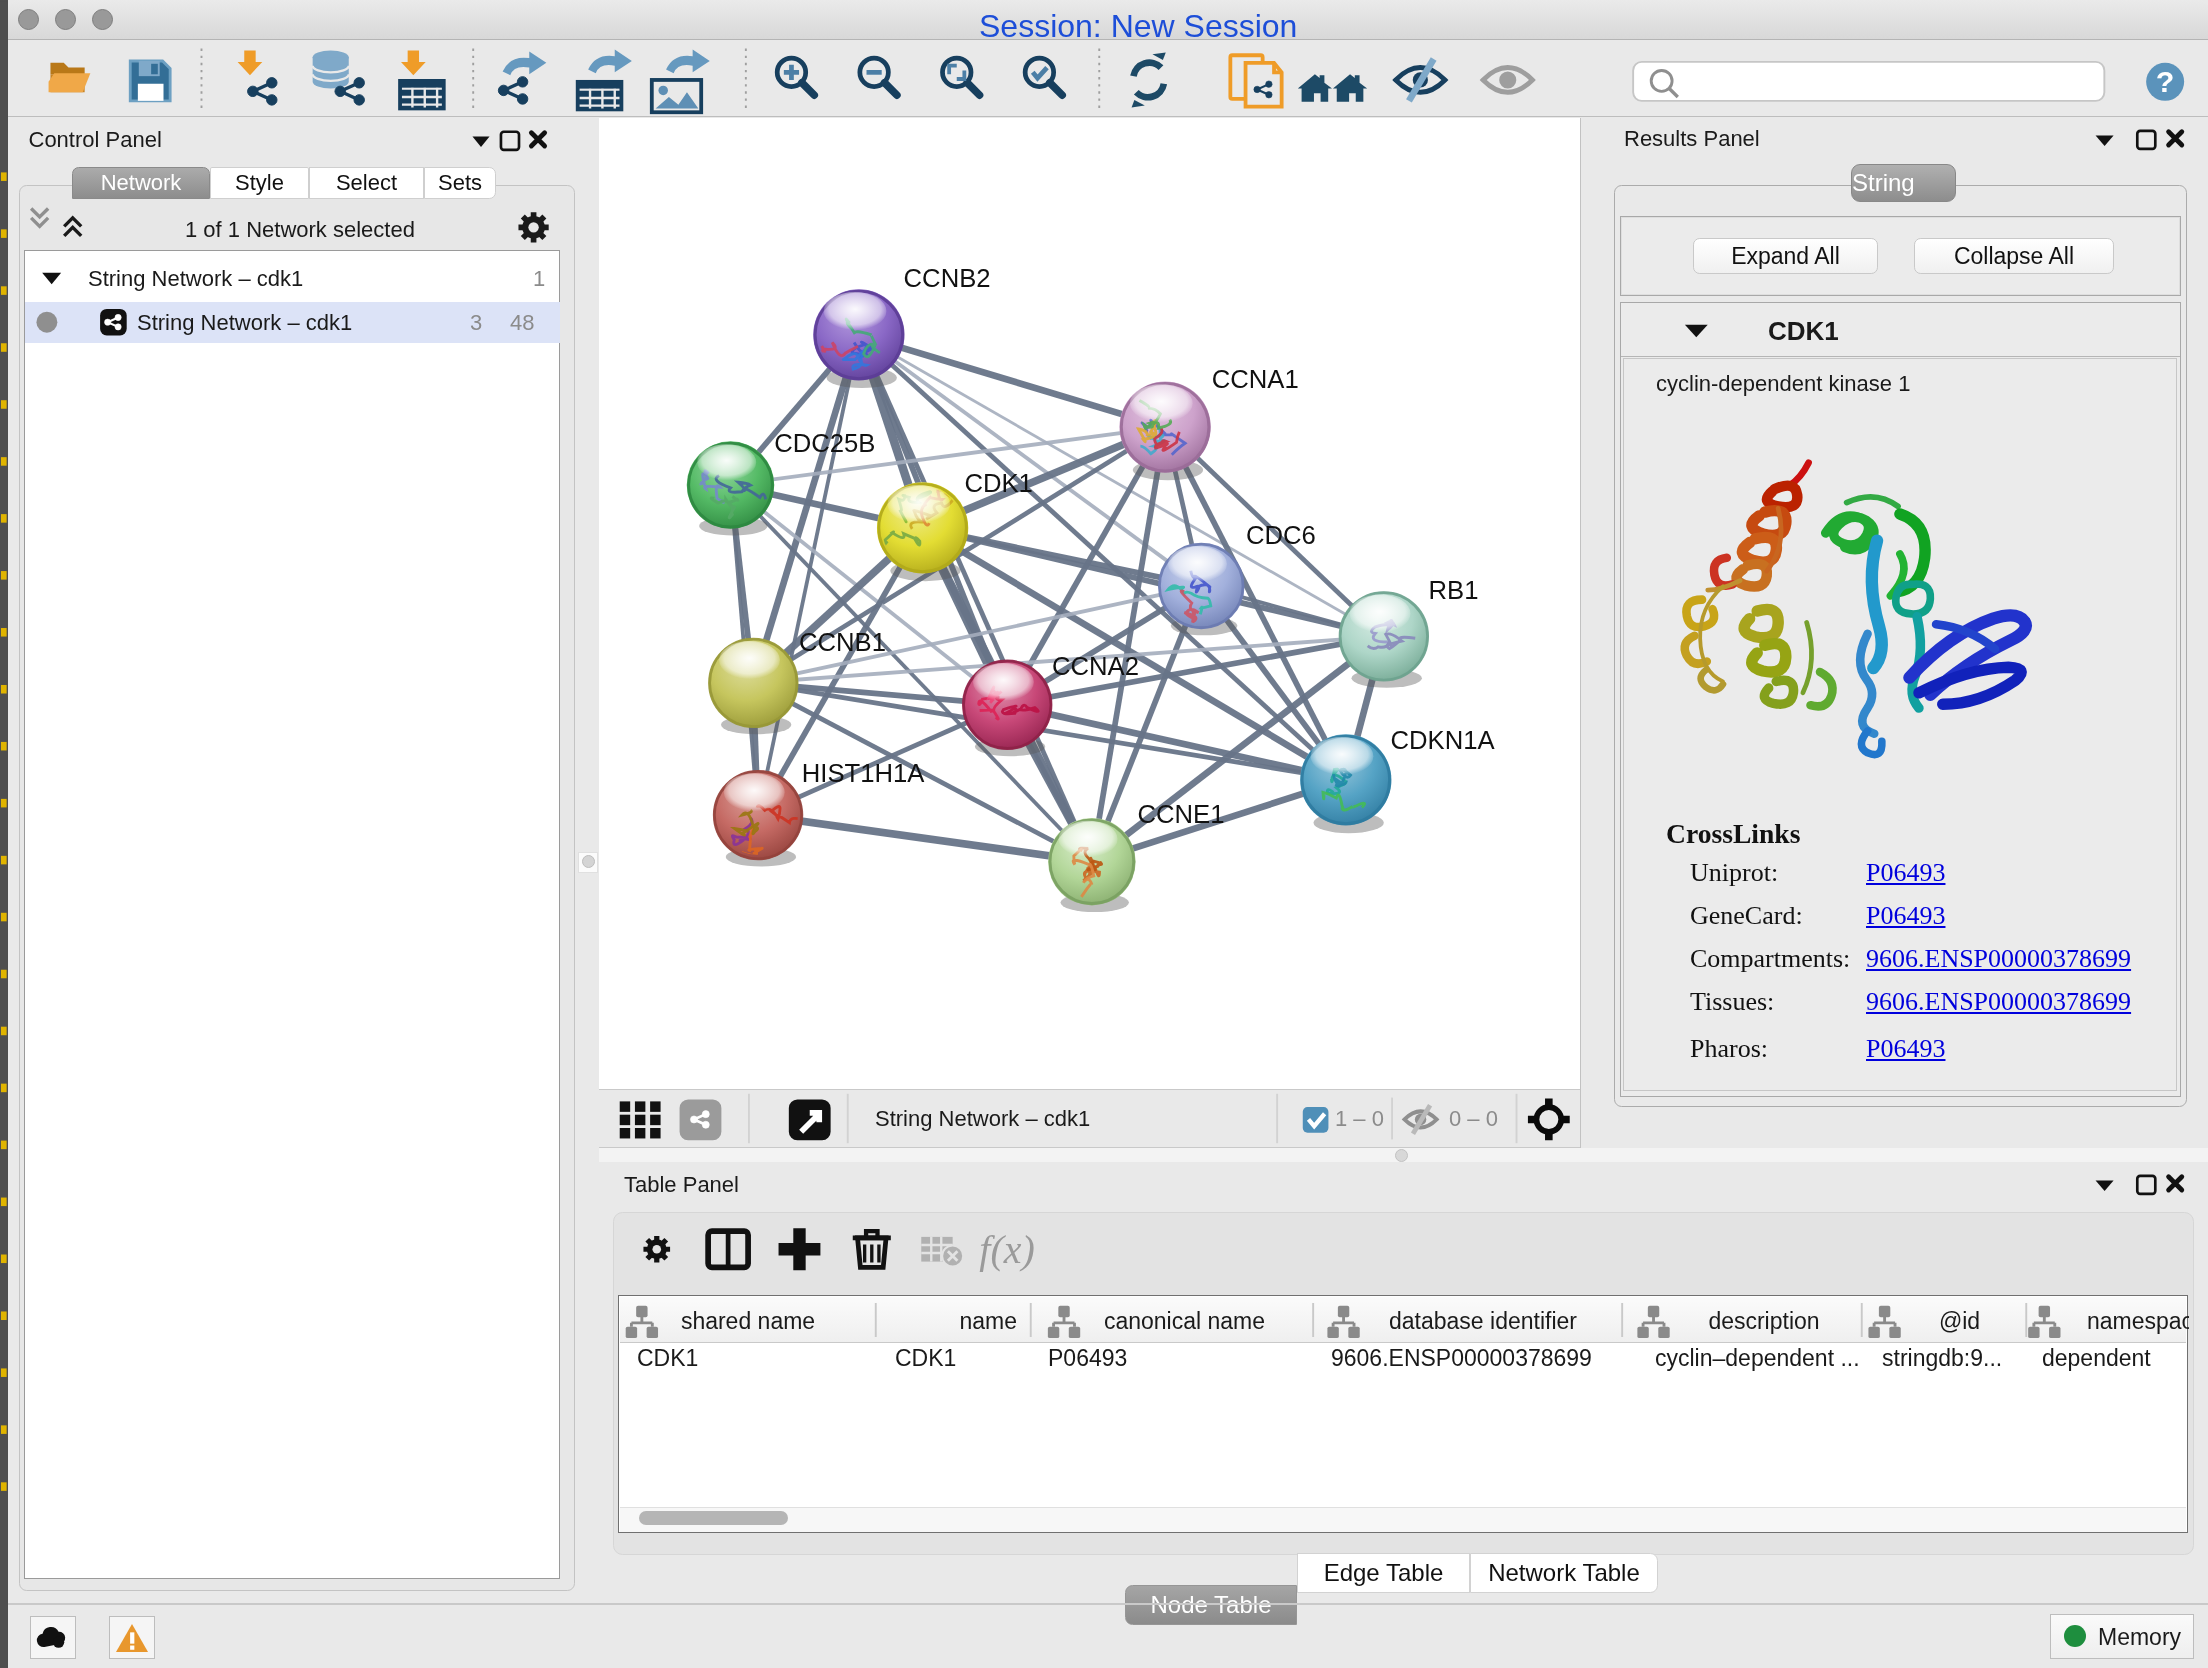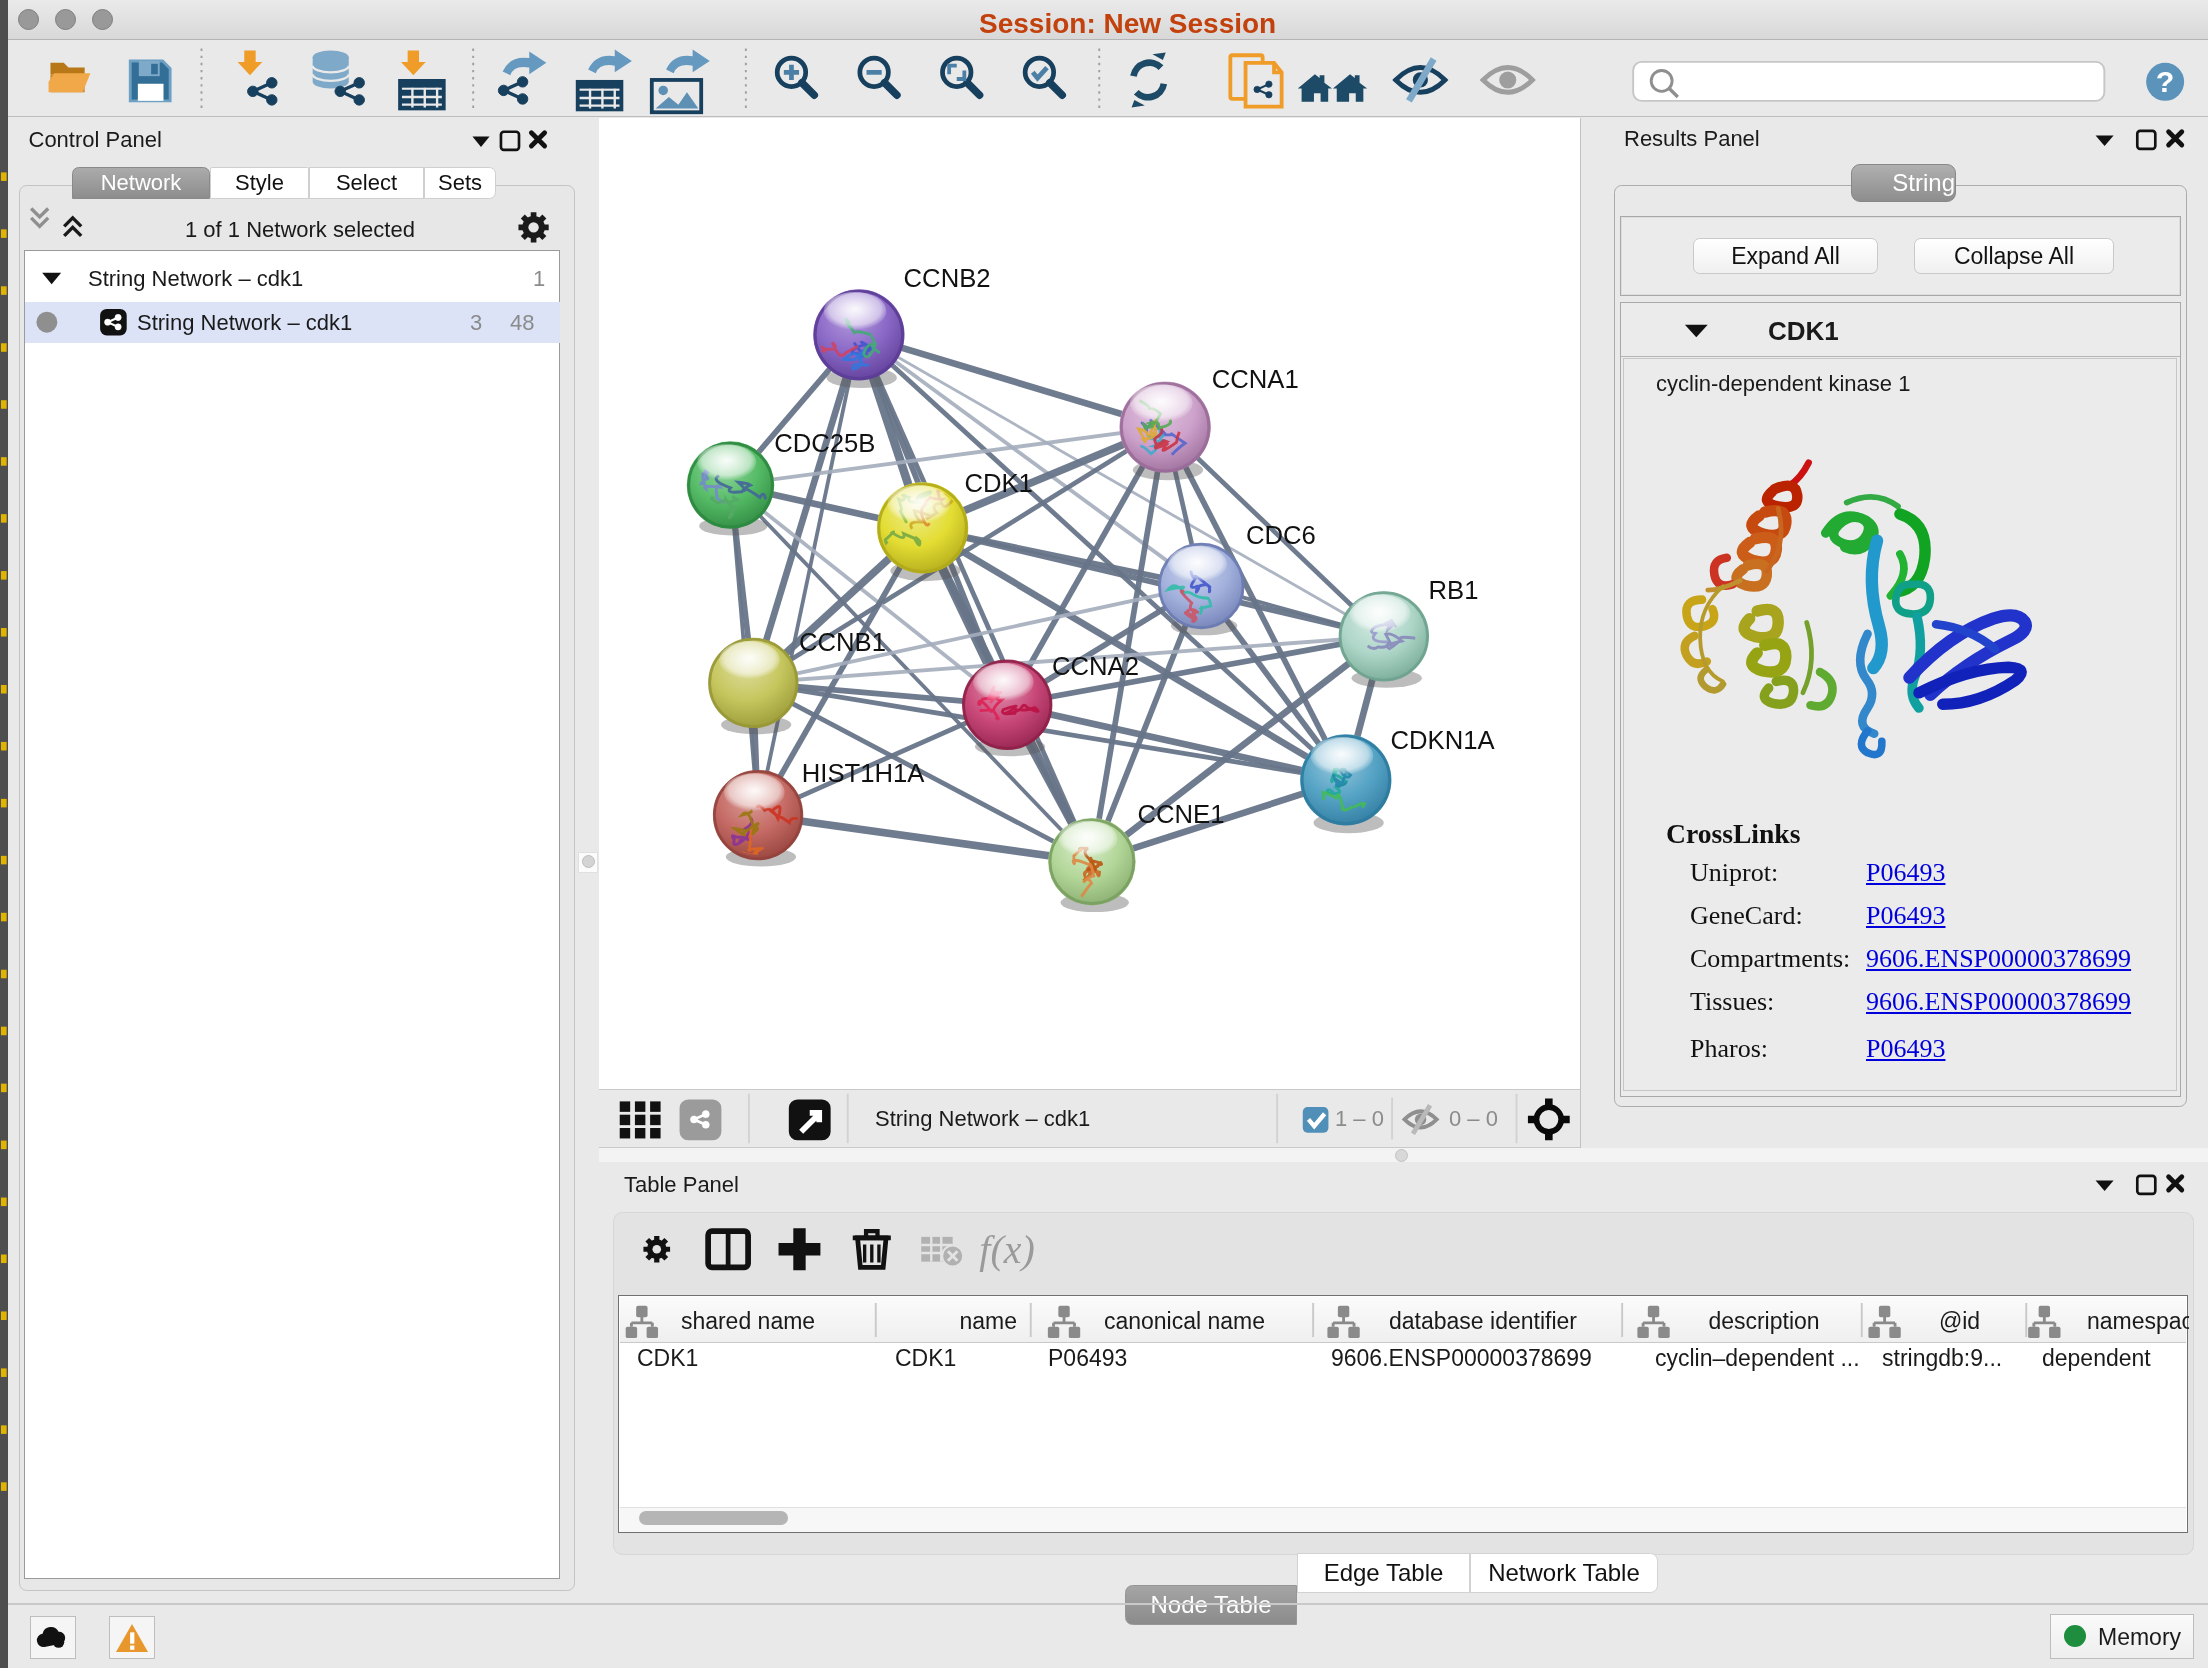--- a/index.html
+++ b/index.html
@@ -39,21 +39,21 @@
         <rect x="1" y="1260" width="6" height="9"></rect>
         <rect x="1" y="1320" width="6" height="9"></rect>
         <rect x="1" y="1380" width="6" height="9"></rect>
         <rect x="1" y="1440" width="6" height="9"></rect>
         <rect x="1" y="1500" width="6" height="9"></rect>
         <rect x="1" y="1560" width="6" height="9"></rect>
 </g>
     </svg>
 
 <div class="abs" style="left:7.6px;top:0;width:2201px;height:40px;background:linear-gradient(#eaeaea,#d8d8d8);border-bottom:1px solid #b4b4b4;border-radius:9.5px 9.5px 0 0;"></div>
-<div class="abs txt" style="left:979px;top:7.6px;width:251px;font-size:28px;font-weight:bold;color:#c2410c;">Session: New Session</div>
+<div class="abs txt" style="left:979px;top:7.6px;width:251px;font-size:32px;font-weight:normal;color:#1d4ed8;">Session: New Session</div>
 <div class="abs" style="left:18px;top:8.6px;width:21px;height:21px;border-radius:50%;background:#999;border:1px solid #7e7e7e;"></div>
 <div class="abs" style="left:55px;top:8.6px;width:21px;height:21px;border-radius:50%;background:#999;border:1px solid #7e7e7e;"></div>
 <div class="abs" style="left:92px;top:8.6px;width:21px;height:21px;border-radius:50%;background:#999;border:1px solid #7e7e7e;"></div>
 
 <div class="abs" style="left:7.6px;top:41px;width:2201px;height:76px;background:#e9e9e9;border-bottom:1px solid #bdbdbd;"></div>
 <svg id="toolbar" class="abs" style="left:0px;top:41px;" width="2208" height="76" viewBox="0 0 2322 80">
 <defs>
 <g id="shr">
           <circle cx="-11" cy="0" r="5.5"></circle>
           <circle cx="9" cy="-9" r="5.5"></circle>
@@ -581,21 +581,21 @@
 <path d="M8 9 l19 0 -9.5 11 z" fill="#111"></path>
 <rect x="52" y="4" width="19" height="19" rx="3" fill="none" stroke="#111" stroke-width="2.8"></rect>
 <path d="M85 5 l14 14 M99 5 l-14 14" stroke="#111" stroke-width="5" stroke-linecap="round"></path>
 </svg>
 <svg id="cdk1-arrowsvg" class="abs" style="left:1683px;top:321px;z-index:30;" width="28.5" height="19" viewBox="0 0 30 20">
       <path d="M2 4 l24 0 -12 13 z" fill="#111"></path>
     </svg>
 
 <div class="abs" style="left:1614px;top:185px;width:573px;height:922px;border:1.9px solid #ababab;border-radius:7.6px;background:#e9e9e9;"></div>
 
-<div class="abs" style="left:1851px;top:164px;width:105px;height:38px;background:linear-gradient(#b0b0b0,#8d8d8d);border:1px solid #888;border-radius:9px;color:#fff;font-size:24px;text-align:right;line-height:36px;">String</div>
+<div class="abs" style="left:1851px;top:164px;width:105px;height:38px;background:linear-gradient(#b0b0b0,#8d8d8d);border:1px solid #888;border-radius:9px;color:#fff;font-size:24px;text-align:left;line-height:36px;">String</div>
 
 <div class="abs" style="left:1620px;top:216px;width:561px;height:80px;border:1px solid #a8a8a8;background:#ebebeb;box-shadow:inset 0 0 0 1px #dedede;"></div>
 <div class="abs" style="left:1693px;top:238px;width:185px;height:36px;background:linear-gradient(#ffffff,#f0f0f0);border:1px solid #c9c9c9;border-radius:6.7px;font-size:23px;color:#111;text-align:center;line-height:34px;">Expand All</div>
 <div class="abs" style="left:1914px;top:238px;width:200px;height:36px;background:linear-gradient(#ffffff,#f0f0f0);border:1px solid #c9c9c9;border-radius:6.7px;font-size:23px;color:#111;text-align:center;line-height:34px;">Collapse All</div>
 
 <div class="abs" style="left:1620px;top:302px;width:561px;height:795px;border:1px solid #a8a8a8;background:#ebebeb;"></div>
 <div class="abs txt" style="left:1768px;top:316px;font-size:26px;font-weight:bold;">CDK1</div>
 <div class="abs" style="left:1621px;top:356px;width:559px;height:1px;background:#b5b5b5;"></div>
 <div class="abs" style="left:1623px;top:358px;width:554px;height:733px;border:1px solid #c6c6c6;background:#ebebeb;"></div>
 <div class="abs txt" style="left:1656px;top:371px;font-size:22px;">cyclin-dependent kinase 1</div>

